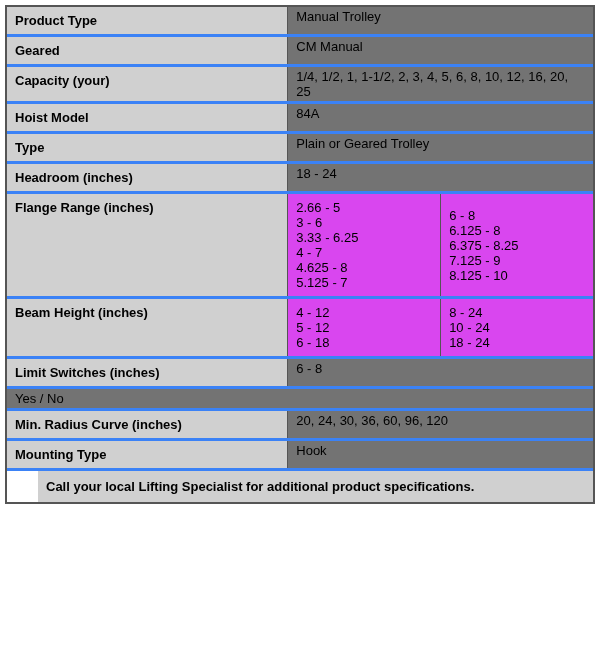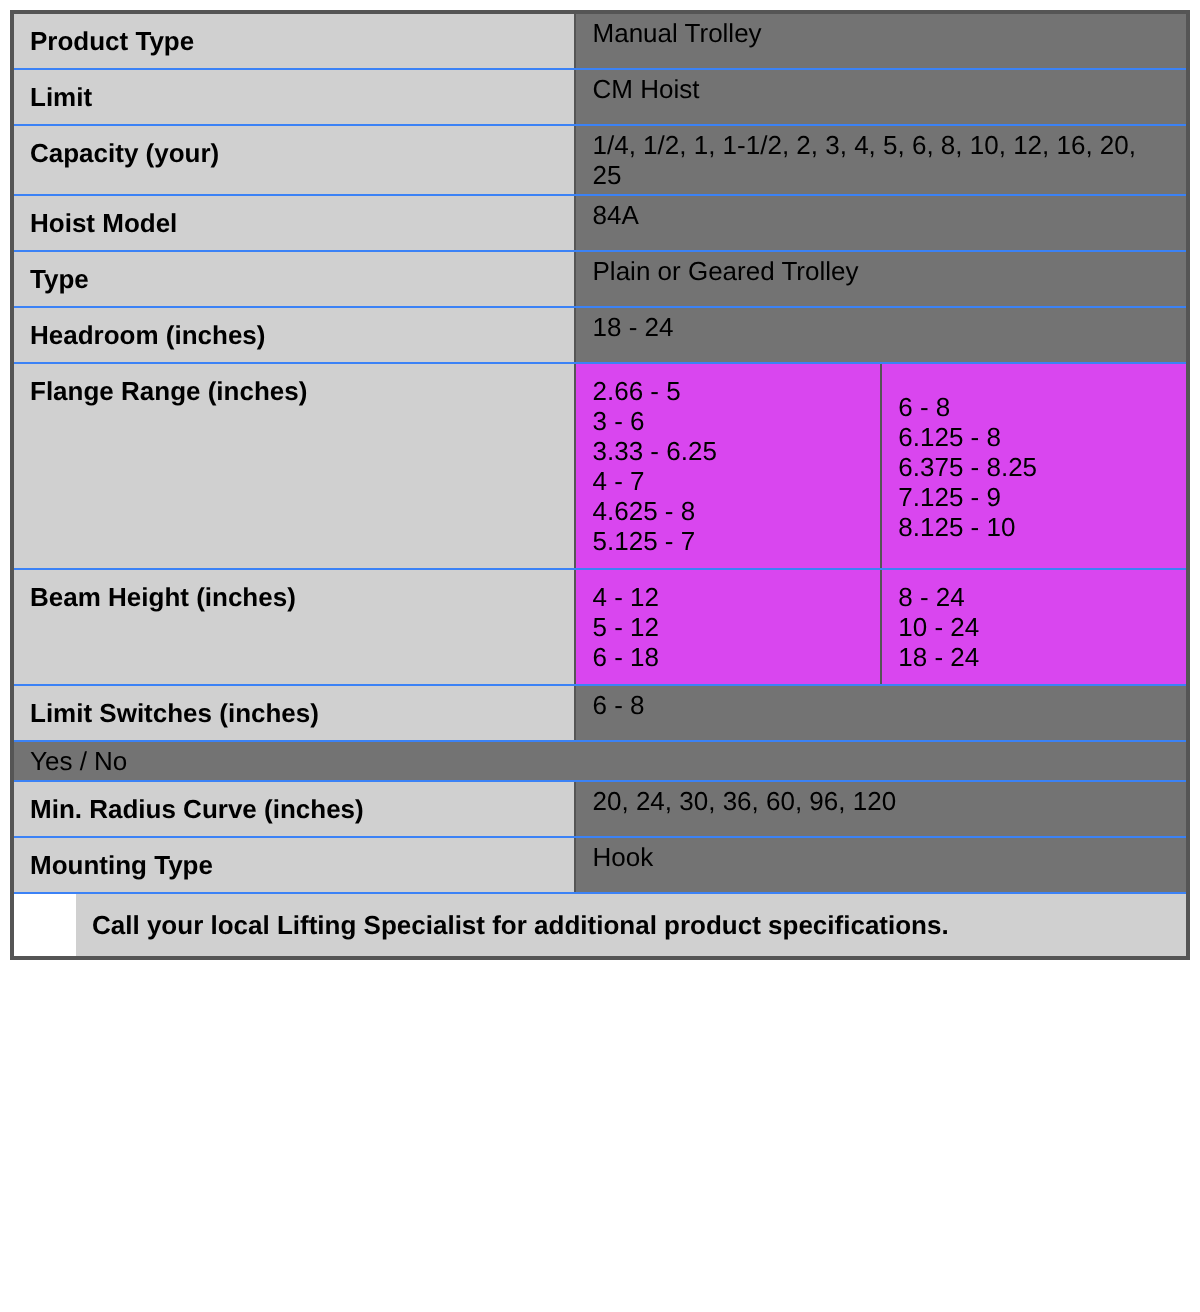--- a/index.html
+++ b/index.html
@@ -9,21 +9,21 @@
       background: #fff;
       width: 600px;
     }
     .table-container {
       width: 590px;
       margin: 5px;
       border: 2px solid #555;
     }
     .row {
       display: flex;
-      border-bottom: 1px solid #3b82f6;
+      border-bottom: 3px solid #3b82f6;
     }
     .row:last-child {
       border-bottom: none;
     }
     .cell-label {
       background: #d0d0d0;
       font-weight: bold;
       padding: 6px 8px;
       border-right: 1px solid #555;
       flex: 0 0 48%;
@@ -58,22 +58,22 @@
   </style>
 </head>
 <body>
 
 <div class="table-container" id="spec-table">
 <div class="row">
       <div class="cell-label">Product Type</div>
       <div class="cell-value">Manual Trolley</div>
     </div>
     <div class="row">
-      <div class="cell-label">Limit</div>
-      <div class="cell-value">CM Hoist</div>
+      <div class="cell-label">Geared</div>
+      <div class="cell-value">CM Manual</div>
     </div>
     <div class="row">
       <div class="cell-label">Capacity (your)</div>
       <div class="cell-value">1/4, 1/2, 1, 1-1/2, 2, 3, 4, 5, 6, 8, 10, 12, 16, 20, 25</div>
     </div>
     <div class="row">
       <div class="cell-label">Hoist Model</div>
       <div class="cell-value">84A</div>
     </div>
     <div class="row">

